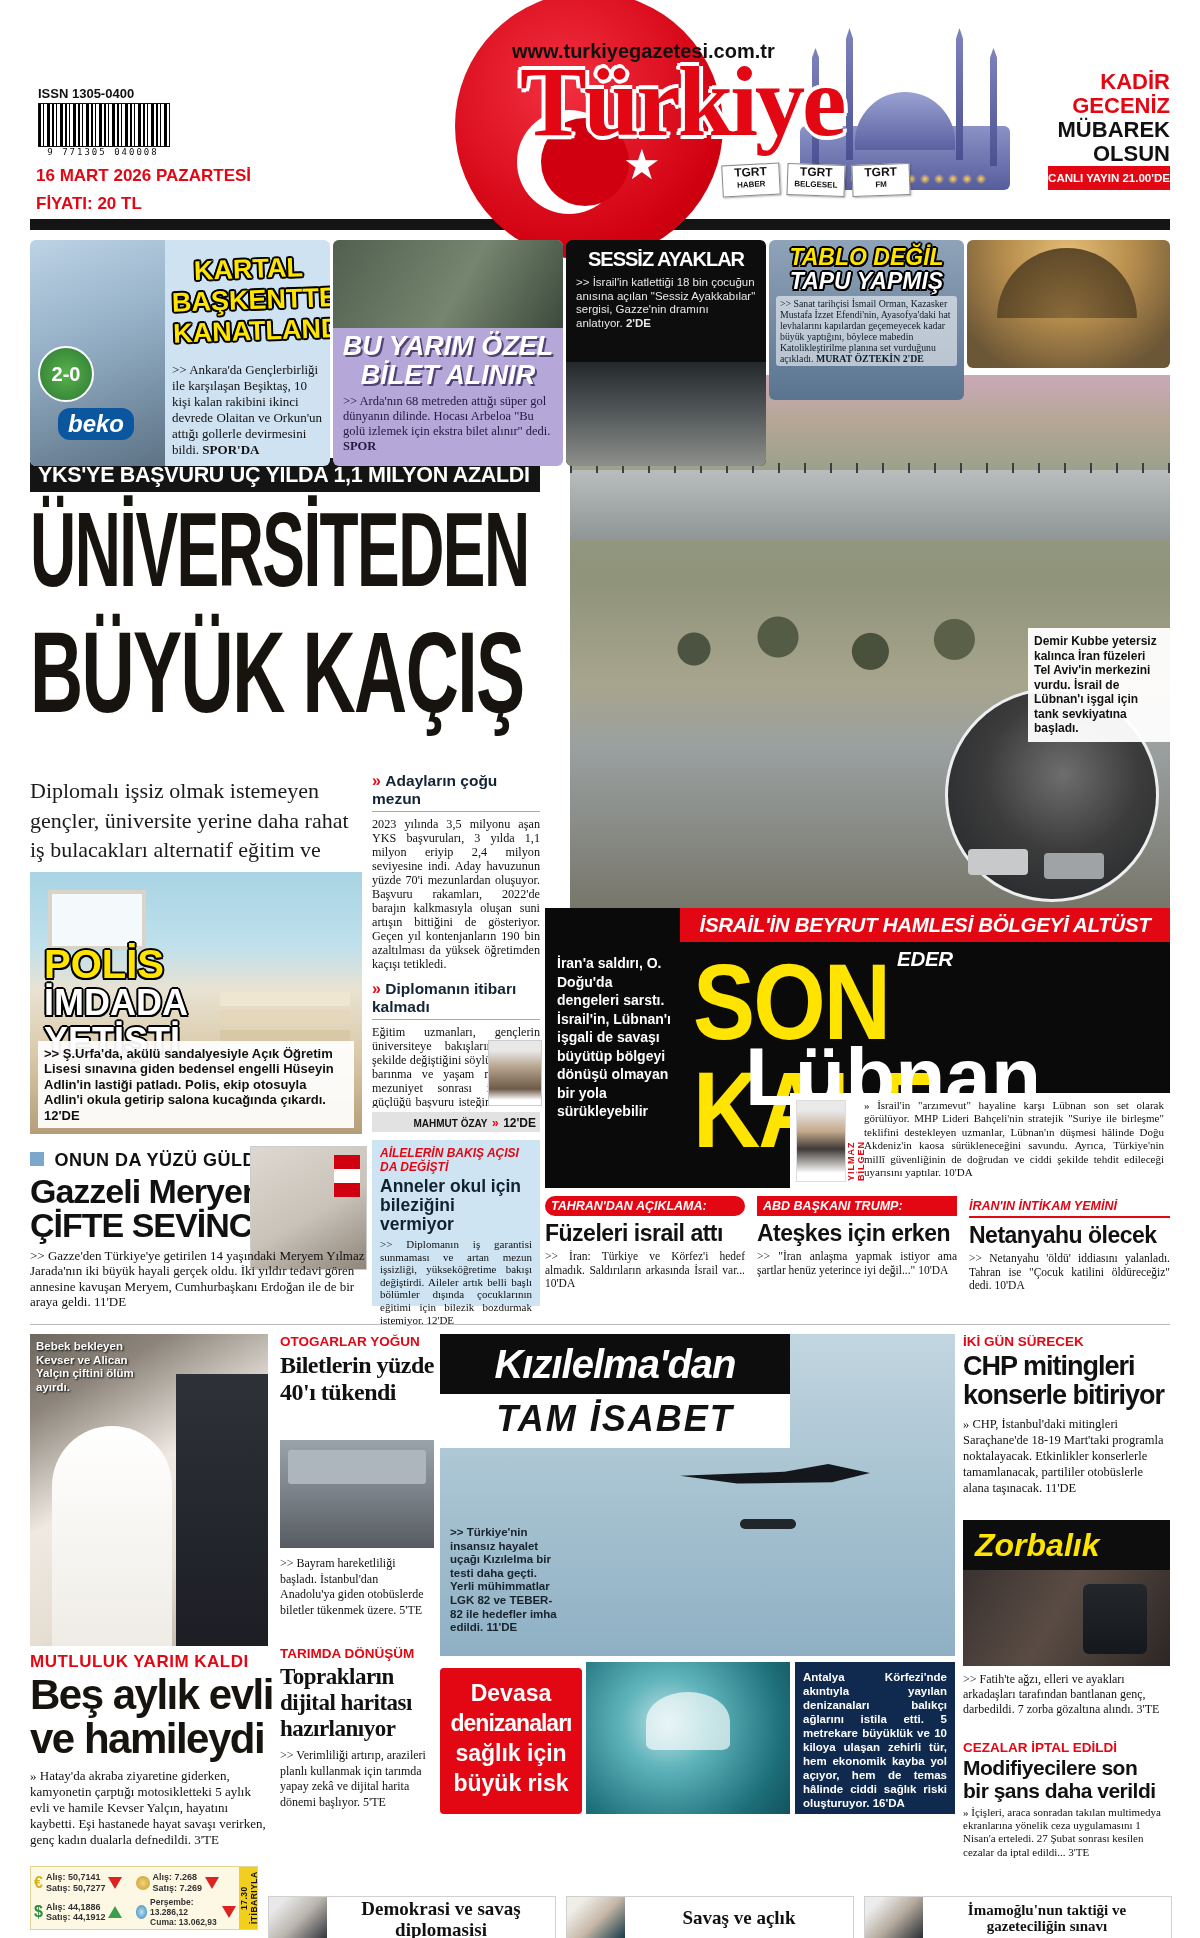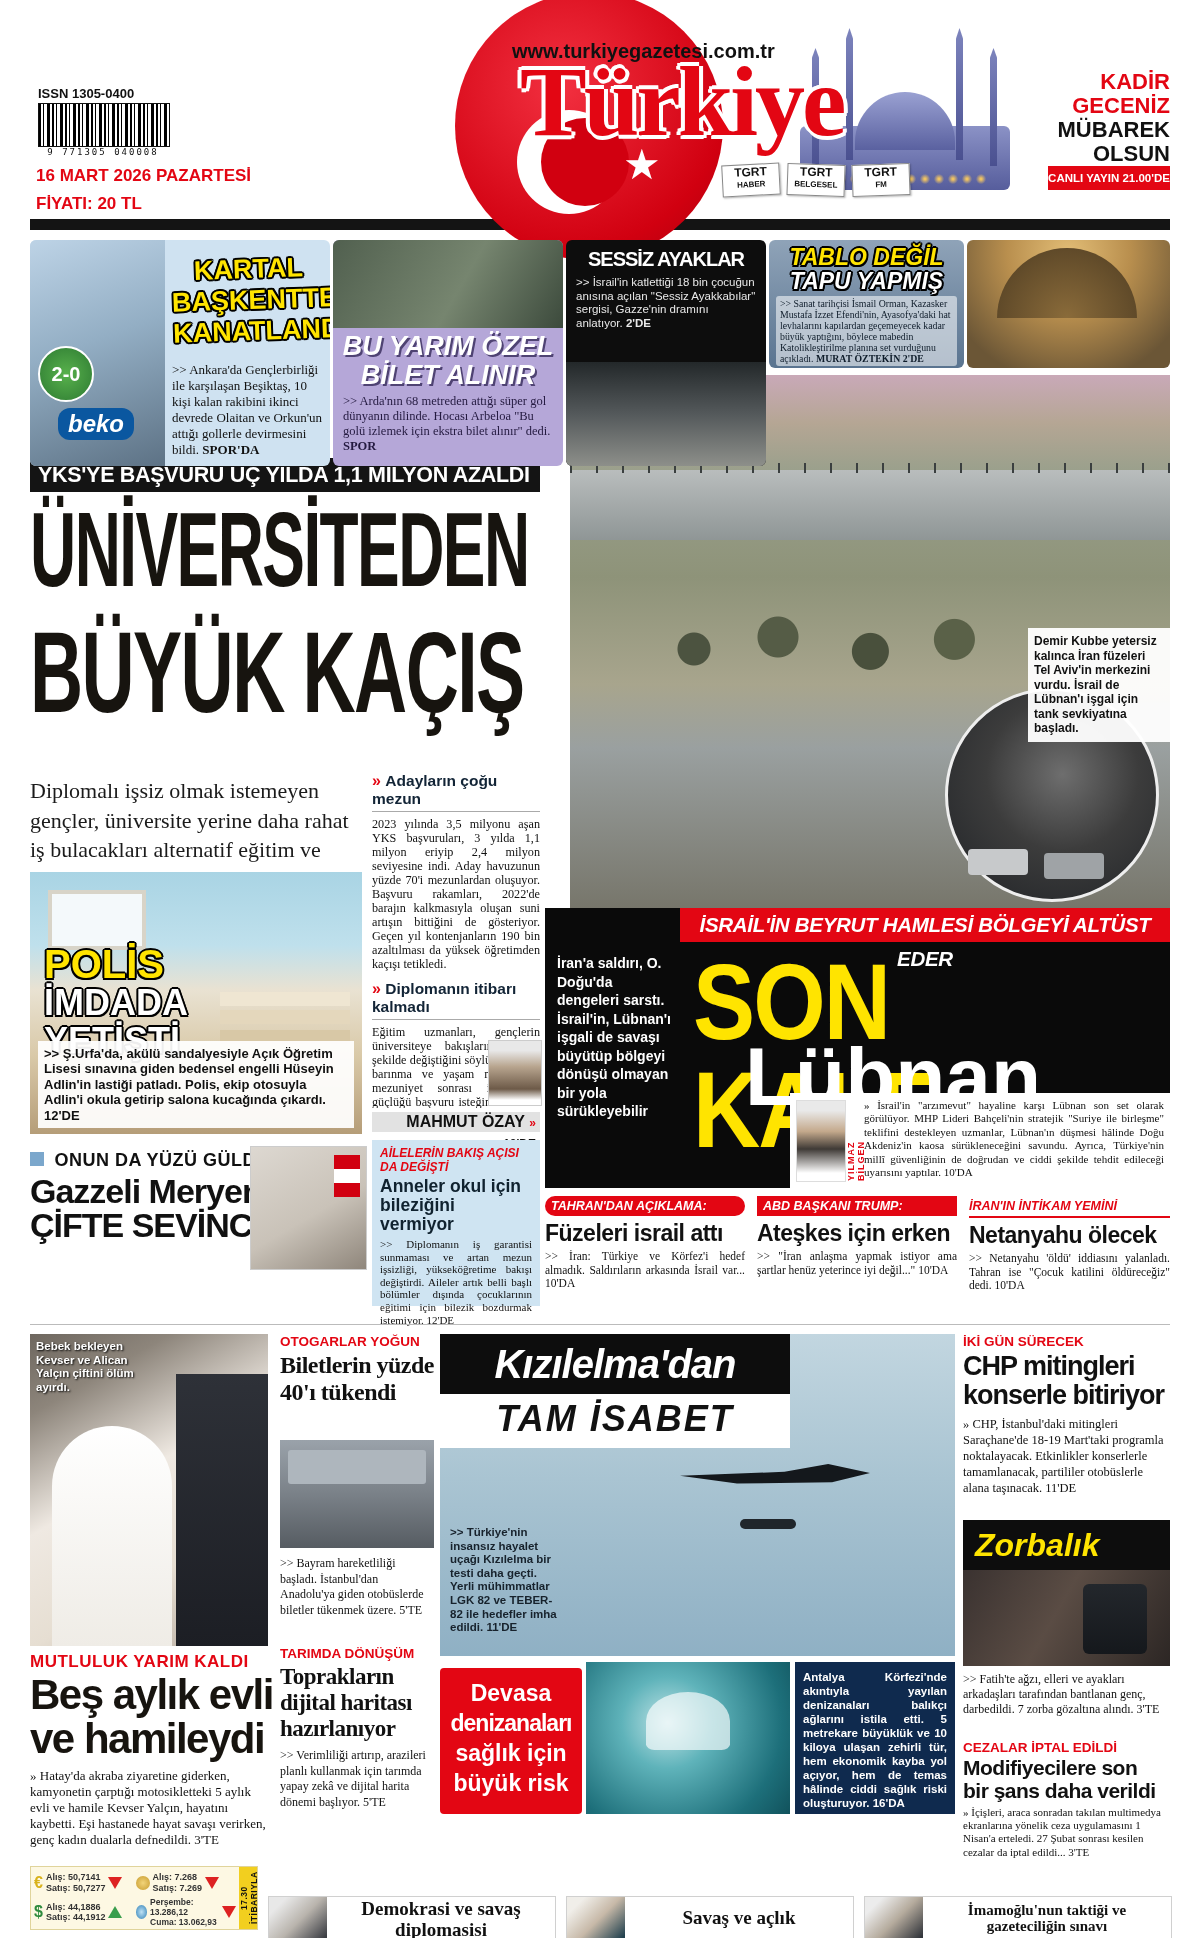--- a/index.html
+++ b/index.html
@@ -122,21 +122,21 @@
   <div class="abs card" style="left:566px;top:240px;width:200px;height:226px;background:#0d0d0d;z-index:5;">
     <div class="b wht ctr" style="font-size:20px;margin-top:8px;letter-spacing:-1px;">SESSİZ AYAKLAR</div>
     <div style="margin:5px 10px 0;font-size:11.5px;line-height:13.5px;color:#e8e8e8;">
       <span>&gt;&gt; İsrail'in katlettiği 18 bin çocuğun anısına açılan "Sessiz Ayakkabılar" sergisi, Gazze'nin dramını anlatıyor.</span>
       <span class="b">2'DE</span>
     </div>
     <div class="photo" style="position:absolute;left:0;bottom:0;width:100%;height:104px;
          background:linear-gradient(#23282a,#54595b 50%,#8d8f8a),radial-gradient(circle at 30% 70%,#b9b9b2 3px,transparent 4px);"></div>
   </div>
 
-  <div class="abs card" style="left:769px;top:240px;width:195px;height:128px;background:linear-gradient(#8fa3b8,#5a7490);z-index:5;">
+  <div class="abs card" style="left:769px;top:240px;width:195px;height:160px;background:linear-gradient(#8fa3b8,#5a7490);z-index:5;">
     <div class="b i ctr" style="font-size:23px;line-height:24px;margin-top:5px;">
       <div class="yel outline">TABLO DEĞİL</div>
       <div class="wht outline">TAPU YAPMIŞ</div>
     </div>
     <div class="serif" style="margin:3px 7px 0;font-size:9.8px;line-height:11px;color:#0e1c2a;background:rgba(255,255,255,.55);padding:2px 4px;border-radius:3px;">
       <span>&gt;&gt; Sanat tarihçisi İsmail Orman, Kazasker Mustafa İzzet Efendi'nin, Ayasofya'daki hat levhalarını kapılardan geçemeyecek kadar büyük yaptığını, böylece mabedin Katolikleştirilme planına set vurduğunu açıkladı.</span>
       <span class="b">MURAT ÖZTEKİN 2'DE</span>
     </div>
   </div>
 
@@ -167,41 +167,42 @@
     </div>
     <div class="serif just" style="margin-top:5px;font-size:12.2px;line-height:14px;">2023 yılında 3,5 milyonu aşan YKS başvuruları, 3 yılda 1,1 milyon eriyip 2,4 milyon seviyesine indi. Aday havuzunun yüzde 70'i mezunlardan oluşuyor. Başvuru rakamları, 2022'de barajın kalkmasıyla oluşan suni artışın bittiğini de gösteriyor. Geçen yıl kontenjanların 190 bin azaltılması da yüksek öğretimden kaçışı tetikledi.</div>
     <div class="hair" style="margin-top:9px;padding-bottom:3px;">
       <span class="b red" style="font-size:16px;">»</span>
       <span class="b" style="font-size:15.5px;color:#122436;">Diplomanın itibarı kalmadı</span>
     </div>
     <div class="serif just" style="margin-top:5px;font-size:12.2px;line-height:14px;">Eğitim uzmanları, gençlerin üniversiteye bakışlarının ciddi şekilde değiştiğini söylüyor. Artan barınma ve yaşam maliyetleri, mezuniyet sonrası iş bulma güçlüğü başvuru isteğini olumsuz etkiliyor. Diplomaya duyulan güven zayıflarken gençler, istihdam kapılarını daha hızlı açan alternatif kariyer yollarını tercih ediyor.</div>
   </div>
   <div class="abs" style="left:488px;top:1040px;width:52px;height:64px;background:linear-gradient(#e8e8e8 15%,#b8a58f 40%,#6d5a48 75%,#fff 92%);border:1px solid #ccc;"></div>
   <div class="abs" style="left:372px;top:1112px;width:168px;height:20px;background:#e2e2e2;text-align:right;line-height:20px;padding-right:4px;box-sizing:border-box;">
-    <span class="b" style="font-size:16px;">MAHMUT ÖZAY</span>
+    <span class="b" style="font-size:10px;">MAHMUT ÖZAY</span>
     <span class="b red" style="font-size:12px;">»</span>
     <span class="b" style="font-size:12px;">12'DE</span>
   </div>
 
   <div class="abs" style="left:372px;top:1140px;width:168px;height:166px;background:#cfe4f2;padding:7px 8px;box-sizing:border-box;">
     <div class="b i red" style="font-size:12px;line-height:13.5px;">AİLELERİN BAKIŞ AÇISI DA DEĞİŞTİ</div>
     <div class="b" style="font-size:17.5px;line-height:19px;color:#10222f;margin-top:3px;">Anneler okul için bileziğini vermiyor</div>
     <div class="serif just" style="font-size:11px;line-height:12.6px;margin-top:4px;">&gt;&gt; Diplomanın iş garantisi sunmaması ve artan mezun işsizliği, yükseköğretime bakışı değiştirdi. Aileler artık belli başlı bölümler dışında çocuklarının eğitimi için bilezik bozdurmak istemiyor. 12'DE</div>
   </div>
 
   <div class="abs" style="left:30px;top:1150px;">
     <span style="display:inline-block;width:14px;height:14px;background:#7ba7cc;margin-right:6px;"></span>
     <span class="b" style="font-size:18px;letter-spacing:.5px;">ONUN DA YÜZÜ GÜLDÜ</span>
   </div>
   <div class="abs b" style="left:30px;top:1174px;font-size:34px;line-height:34px;letter-spacing:-1px;">Gazzeli Meryem'in</div>
   <div class="abs b" style="left:30px;top:1208px;font-size:34px;line-height:34px;letter-spacing:-1px;">ÇİFTE SEVİNCİ</div>
   <div class="abs photo" style="left:250px;top:1146px;width:115px;height:122px;border:1px solid #ccc;
        background:linear-gradient(150deg,#ddd8d1 0%,#c9c2b8 55%,#8f867b 100%);">
     <div class="abs" style="right:6px;top:8px;width:26px;height:42px;background:linear-gradient(#d10010 33%,#fff 33% 66%,#d10010 66%);"></div>
   </div>
+  <div class="abs serif" style="left:30px;top:1248px;width:336px;font-size:13px;line-height:15.3px;">&gt;&gt; Gazze'den Türkiye'ye getirilen 14 yaşındaki Meryem Yılmaz Jarada'nın iki büyük hayali gerçek oldu. İki yıldır tedavi gören annesine kavuşan Meryem, Cumhurbaşkanı Erdoğan ile de bir araya geldi. 11'DE</div>
 
   <div class="abs photo" style="left:570px;top:375px;width:600px;height:533px;
        background:linear-gradient(#c9a9b8 0%,#b5a694 9%,#9aa08c 18%,#8e9379 38%,#a8a58d 58%,#9aa0a0 70%,#77766b 100%);">
     <div class="abs" style="left:0;top:95px;width:100%;height:70px;background:linear-gradient(#b9bdbd,#8f9696);"></div>
     <div class="abs" style="left:0;top:88px;width:100%;height:10px;background:repeating-linear-gradient(90deg,#3a3f3f 0 2px,transparent 2px 26px);"></div>
     <div class="abs" style="left:40px;top:190px;width:420px;height:120px;
          background:radial-gradient(circle at 20% 70%,#4c5340 16px,transparent 17px),radial-gradient(circle at 40% 60%,#555c46 20px,transparent 21px),radial-gradient(circle at 62% 72%,#49503c 18px,transparent 19px),radial-gradient(circle at 82% 62%,#5a6148 20px,transparent 21px);"></div>
   </div>
   <div class="abs" style="left:945px;top:688px;width:208px;height:208px;border-radius:50%;border:3px solid #eee;
        background:radial-gradient(circle at 55% 40%,#6e6e6e 0%,#3c3c3c 45%,#1f2226 100%);z-index:2;">

